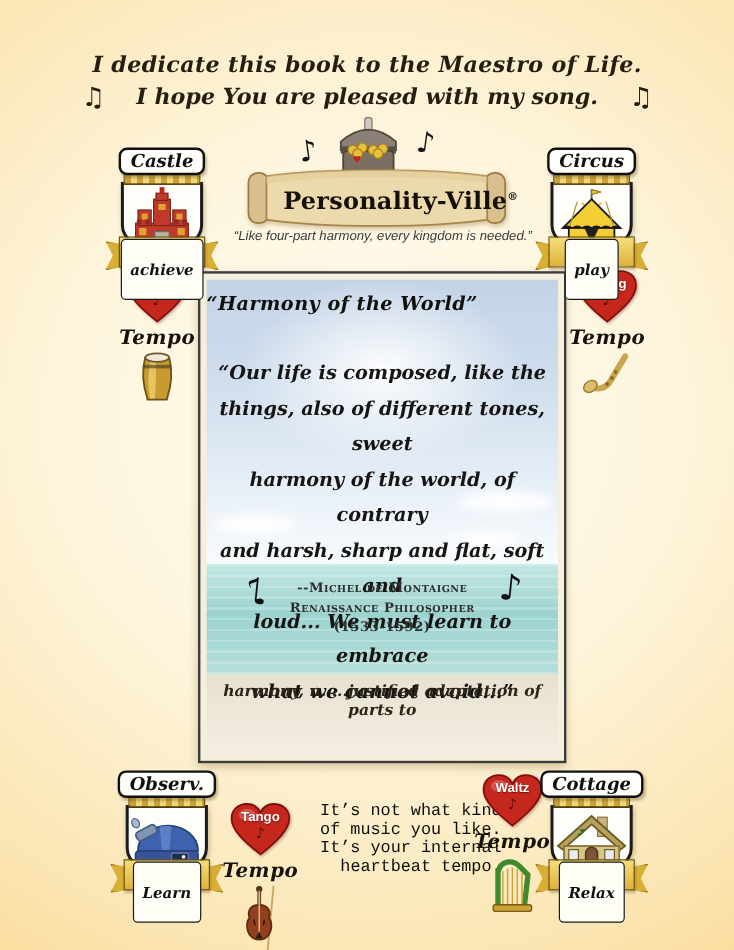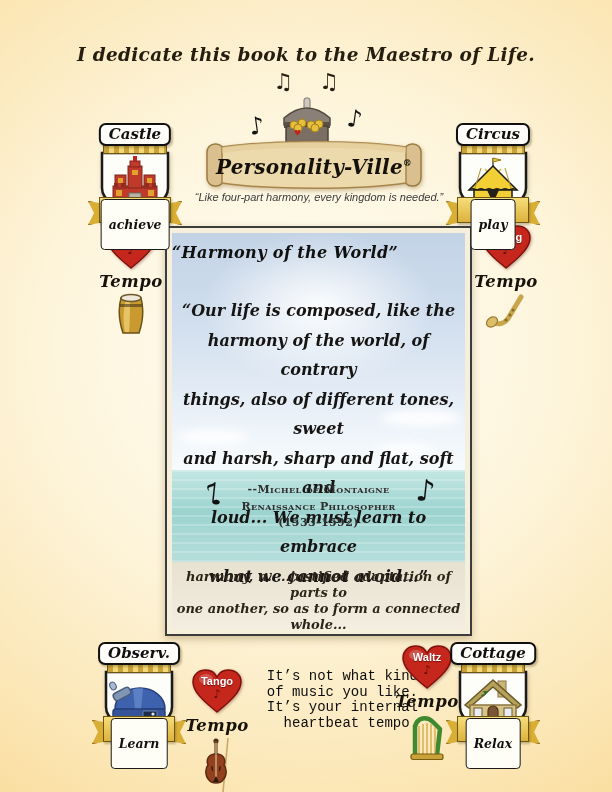--- a/index.html
+++ b/index.html
@@ -11,22 +11,22 @@
     font-size:18.5px;font-weight:bold;font-style:italic;letter-spacing:.3px;color:#251e10;}
   .ded2{position:absolute;top:69px;left:0;right:0;display:flex;justify-content:center;align-items:center;gap:26px;
     font-size:18.5px;font-weight:bold;font-style:italic;color:#251e10;}
   .ded-note{font-style:normal;font-size:22px;font-family:"DejaVu Sans",sans-serif;}
   
   .chest{position:absolute;left:271px;top:94px;width:72px;height:60px;}
   .logo-note{position:absolute;font-family:"DejaVu Sans",sans-serif;font-size:24px;color:#121212;}
   .logo-note.l{left:249px;top:112px;transform:rotate(-8deg);}
   .logo-note.r{left:347px;top:105px;transform:rotate(8deg);}
   .scroll{position:absolute;left:206px;top:137px;width:216px;height:56px;filter:drop-shadow(1px 2px 2px rgba(120,80,10,.35));}
-  .brand{position:absolute;left:206px;top:155px;width:216px;text-align:center;
-    font-size:20px;font-weight:bold;font-style:italic;color:#14100a;letter-spacing:.2px;}
+  .brand{position:absolute;left:216px;top:155px;width:216px;text-align:right;
+    font-size:20px;font-weight:bold;color:#14100a;letter-spacing:.2px;}
   .brand sup{font-size:9px;}
   .tagline{position:absolute;left:166px;top:191px;width:306px;text-align:center;
     font-family:Liberation Sans, sans-serif;font-style:italic;font-size:11px;color:#3a3a3a;}
   
   .kingdom{position:absolute;width:94px;height:104px;}
   #castle{left:88px;top:123px;} #circus{left:446px;top:123px;}
   #observ{left:92px;top:642px;} #cottage{left:446px;top:642px;}
   .plaque{position:absolute;top:0;left:50%;transform:translateX(-50%);z-index:4;white-space:nowrap;
     background:#fffefb;border:2.5px solid #101010;border-radius:7px;padding:0 8px;height:19px;line-height:19px;
     font-size:15px;font-weight:bold;font-style:italic;color:#101010;box-shadow:1.5px 2px 2px rgba(80,60,10,.3);}
@@ -82,20 +82,21 @@
     font-family:Liberation Mono, monospace;font-size:14px;line-height:15.5px;color:#0d0d0d;}
 </style>
 </head>
 <body>
 
 <div class="page">
 
   <div class="ded1">I dedicate this book to the Maestro of Life.</div>
   <div class="ded2">
     <span class="ded-note">♫</span>
+    <span>I hope You are pleased with my song.</span>
     <span class="ded-note">♫</span>
   </div>
 
   <svg class="chest" viewBox="0 0 72 60">
     <rect x="33" y="4" width="6" height="20" rx="2" fill="#cfc9c2" stroke="#7e766c" stroke-width="1"></rect>
     <path d="M13,24 Q36,4 59,24 L59,31 L13,31 Z" fill="#8a8078" stroke="#55493f" stroke-width="1.5"></path>
     <rect x="13" y="28" width="46" height="6" fill="#5a4f45"></rect>
     <rect x="15" y="32" width="42" height="21" rx="3" fill="#7b6f63" stroke="#4e4339" stroke-width="1.5"></rect>
     <g fill="#e6bf3c" stroke="#a8821a" stroke-width="1">
       <circle cx="23" cy="31" r="4"></circle>
@@ -230,36 +231,35 @@
     <div class="photo">
       <div class="sky"></div>
       <div class="cloud" style="left:6px;top:196px;width:70px;height:16px;"></div>
       <div class="cloud" style="right:4px;top:176px;width:80px;height:18px;"></div>
       <div class="cloud" style="right:30px;top:210px;width:60px;height:12px;"></div>
       <div class="sea"></div>
       <div class="sand"></div>
       <div class="poster-title">“Harmony of the World”</div>
       <div class="quote">
         <div>“Our life is composed, like the</div>
+        <div>things, also of different tones, sweet</div>
         <div>harmony of the world, of contrary</div>
-        <div>things, also of different tones, sweet</div>
         <div>and harsh, sharp and flat, soft and</div>
         <div>loud... We must learn to embrace</div>
         <div>what we cannot avoid...”</div>
       </div>
       <div class="attrib-note l">♪</div>
       <div class="attrib-note r">♪</div>
       <div class="attrib">
         <div>--Michel de Montaigne</div>
         <div>Renaissance Philosopher</div>
         <div>(1533-1592)</div>
       </div>
       <div class="definition">
         <div>harmony, n. ...justified adaptation of parts to</div>
-        <div>one another, so as to form a connected whole...</div>
 
       </div>
     </div>
   </div>
 
   <div class="kingdom" id="observ">
     <div class="plaque">Observ.</div>
     <div class="goldband"></div>
     <svg class="shield" viewBox="0 0 80 68">
       <path d="M7,3 H73 V38 C73,51 57,59 40,65 C23,59 7,51 7,38 Z" fill="#fdfdfa" stroke="#1a1a1a" stroke-width="2.5"></path>

